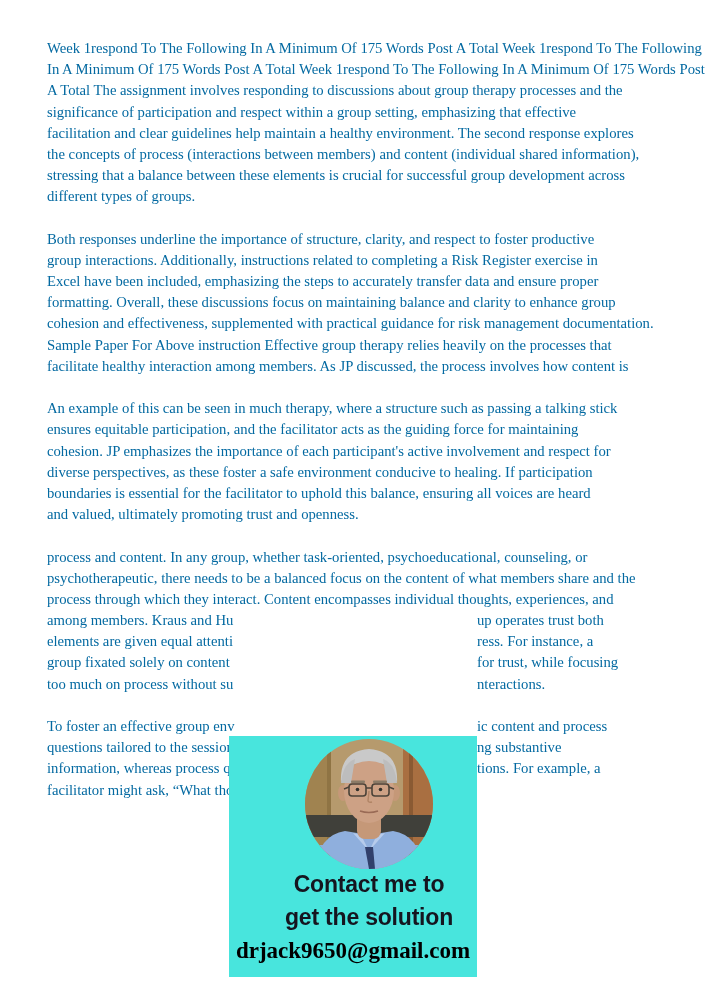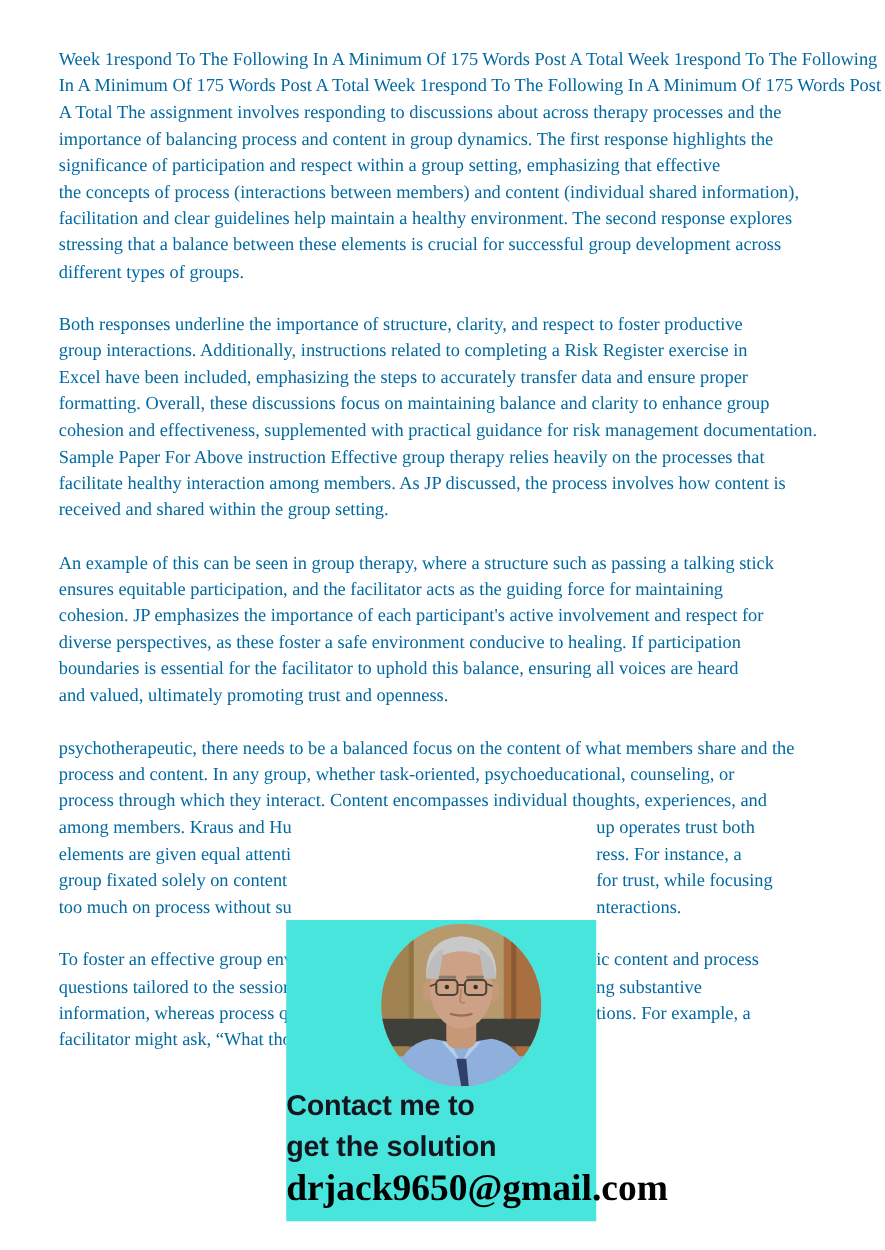--- a/index.html
+++ b/index.html
@@ -14,70 +14,68 @@
   }
   .para{margin:0 0 21.2px 0;}
   .line{white-space:pre;position:relative;height:21.2px;}
   .right-frag{position:absolute;left:430px;top:0;white-space:pre;}
   .overlay{
     position:absolute;left:229px;top:736px;width:248px;height:241px;
     background:#48e5dd;z-index:10;
   }
   .portrait{position:absolute;left:76px;top:3px;}
   .contact-heading{
-    position:absolute;left:0;top:132px;width:100%;
-    text-align:left;
+    position:absolute;left:16px;top:132px;width:100%;
+    text-align:center;
     font-family:"Liberation Sans", sans-serif;
     font-weight:800;font-size:23px;line-height:33px;
     color:#15151f;letter-spacing:-0.2px;
   }
   .contact-email{
     position:absolute;left:0;top:201px;width:100%;
     text-align:center;
     font-family:"Liberation Serif", serif;
-    font-weight:bold;font-size:30px;line-height:28px;
+    font-weight:bold;font-size:23px;line-height:28px;
     color:#000000;
   }
 </style>
 </head>
 <body>
 
 <div class="doc">
     <div class="para">
       <div class="line">Week 1respond To The Following In A Minimum Of 175 Words Post A Total Week 1respond To The Following</div>
       <div class="line">In A Minimum Of 175 Words Post A Total Week 1respond To The Following In A Minimum Of 175 Words Post</div>
-      <div class="line">A Total The assignment involves responding to discussions about across therapy processes and the</div>
-      <div class="line">importance of balancing process and content in group dynamics. The first response highlights the</div>
+      <div class="line">A Total The assignment involves responding to discussions about group therapy processes and the</div>
       <div class="line">significance of participation and respect within a group setting, emphasizing that effective</div>
+      <div class="line">facilitation and clear guidelines help maintain a healthy environment. The second response explores</div>
       <div class="line">the concepts of process (interactions between members) and content (individual shared information),</div>
-      <div class="line">facilitation and clear guidelines help maintain a healthy environment. The second response explores</div>
       <div class="line">stressing that a balance between these elements is crucial for successful group development across</div>
       <div class="line">different types of groups.</div>
     </div>
     <div class="para">
       <div class="line">Both responses underline the importance of structure, clarity, and respect to foster productive</div>
       <div class="line">group interactions. Additionally, instructions related to completing a Risk Register exercise in</div>
       <div class="line">Excel have been included, emphasizing the steps to accurately transfer data and ensure proper</div>
       <div class="line">formatting. Overall, these discussions focus on maintaining balance and clarity to enhance group</div>
       <div class="line">cohesion and effectiveness, supplemented with practical guidance for risk management documentation.</div>
       <div class="line">Sample Paper For Above instruction Effective group therapy relies heavily on the processes that</div>
       <div class="line">facilitate healthy interaction among members. As JP discussed, the process involves how content is</div>
-      <div class="line">received and shared within the group setting.</div>
     </div>
     <div class="para">
-      <div class="line">An example of this can be seen in group therapy, where a structure such as passing a talking stick</div>
+      <div class="line">An example of this can be seen in much therapy, where a structure such as passing a talking stick</div>
       <div class="line">ensures equitable participation, and the facilitator acts as the guiding force for maintaining</div>
       <div class="line">cohesion. JP emphasizes the importance of each participant's active involvement and respect for</div>
       <div class="line">diverse perspectives, as these foster a safe environment conducive to healing. If participation</div>
       <div class="line">boundaries is essential for the facilitator to uphold this balance, ensuring all voices are heard</div>
       <div class="line">and valued, ultimately promoting trust and openness.</div>
     </div>
     <div class="para">
+      <div class="line">process and content. In any group, whether task-oriented, psychoeducational, counseling, or</div>
       <div class="line">psychotherapeutic, there needs to be a balanced focus on the content of what members share and the</div>
-      <div class="line">process and content. In any group, whether task-oriented, psychoeducational, counseling, or</div>
       <div class="line">process through which they interact. Content encompasses individual thoughts, experiences, and</div>
       <div class="line"><span>among members. Kraus and Hu</span><span class="right-frag">up operates trust both</span></div>
       <div class="line"><span>elements are given equal attenti</span><span class="right-frag">ress. For instance, a</span></div>
       <div class="line"><span>group fixated solely on content </span><span class="right-frag">for trust, while focusing</span></div>
       <div class="line"><span>too much on process without su</span><span class="right-frag">nteractions.</span></div>
     </div>
     <div class="para">
       <div class="line"><span>To foster an effective group env</span><span class="right-frag">ic content and process</span></div>
       <div class="line"><span>questions tailored to the session</span><span class="right-frag">ng substantive</span></div>
       <div class="line"><span>information, whereas process qu</span><span class="right-frag">tions. For example, a</span></div>

